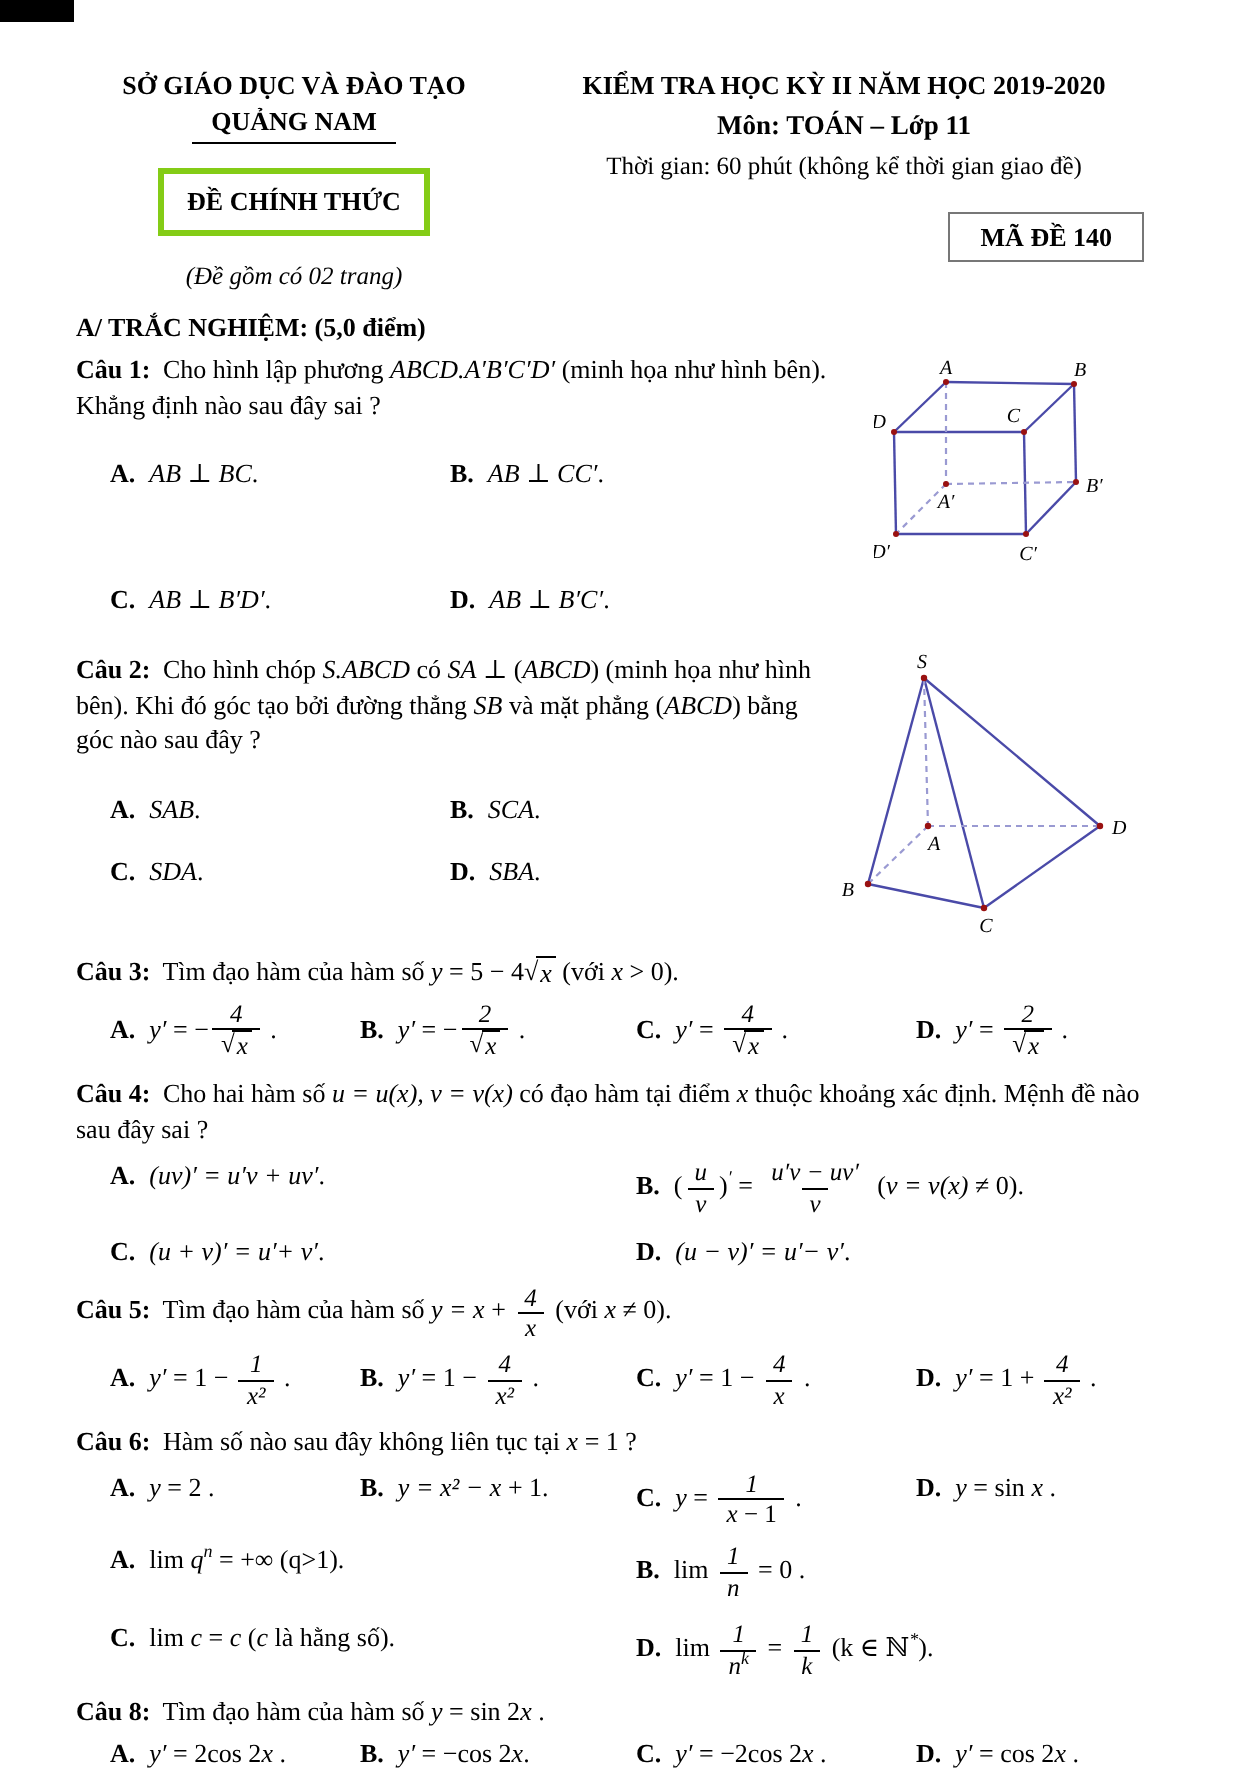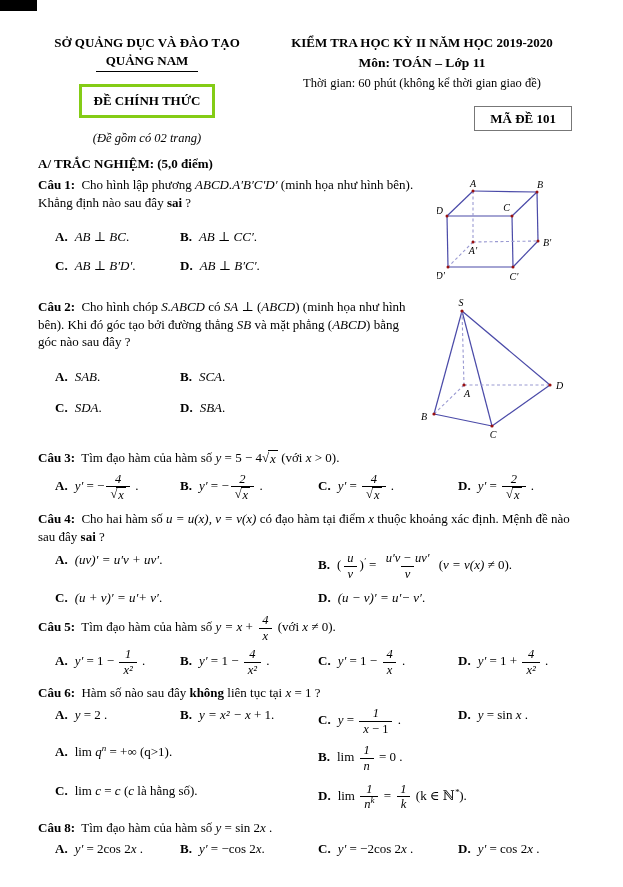--- a/index.html
+++ b/index.html
@@ -30,55 +30,55 @@
   
   .q{margin-bottom:7px;}
   .q::after{content:"";display:block;clear:both;}
   .qlabel{font-weight:bold;margin-right:3px;}
   .stem{margin:0;}
   .fig{float:right;}
   .fig-cube{margin:2px 26px 0 6px;}
   .fig-pyr{margin:0 24px 0 6px;}
   .opts{display:grid;justify-content:start;margin:10px 0 4px 17px;row-gap:11px;}
   .gap-lg{margin-top:17px;}
-  .c2a{grid-template-columns:125px 240px;}
+  .c2a{grid-template-columns:125px 240px;gap:45px;}
   .c2b{grid-template-columns:263px 1fr;}
   .c4{grid-template-columns:125px 138px 140px 1fr;}
   .olet{font-weight:bold;margin-right:7px;}
   
   .rt{}
-  .rb{font-weight:bold;text-align:right;}
+  .rb{font-weight:normal;text-align:right;}
   .rm{font-style:italic;}
   sup{font-size:9px;line-height:0;}
   .frac{display:inline-flex;flex-direction:column;align-items:center;vertical-align:middle;line-height:1.15;margin:0 2px;font-size:12.5px;text-align:center;}
   .fnum{padding:0 4px;}
   .fden{border-top:1px solid #000;padding:0 4px;}
   .radw{display:inline-flex;align-items:flex-start;}
   .radsign{line-height:1.2;}
   .radbody{border-top:1px solid #000;font-style:italic;padding:0 2px;margin-left:-1px;line-height:1.2;}
   
   .figlbl{font-family:"Liberation Serif","DejaVu Serif",serif;font-style:italic;font-size:10px;}
 </style>
 </head>
 <body>
 
 <div class="corner-mark"></div>
 
 <div class="header">
   <div class="h-left">
-    <div class="l1">SỞ QUẢNG DỤC VÀ ĐÀO TẠO</div>
+    <div class="l1">SỞ GIÁO DỤC VÀ ĐÀO TẠO</div>
     <div><span class="l2">QUẢNG NAM</span></div>
     <div><span class="official-box">ĐỀ CHÍNH THỨC</span></div>
     <div class="h-note">(Đề gồm có 02 trang)</div>
   </div>
   <div class="h-right">
     <div class="l1">KIỂM TRA HỌC KỲ II NĂM HỌC 2019-2020</div>
     <div class="l2">Môn: TOÁN – Lớp 11</div>
     <div class="l3">Thời gian: 60 phút (không kể thời gian giao đề)</div>
-    <div class="code-box-wrap"><span class="code-box">MÃ ĐỀ 101</span></div>
+    <div class="code-box-wrap"><span class="code-box">MÃ ĐỀ 140</span></div>
   </div>
 </div>
 
 <div class="section-title">A/ TRẮC NGHIỆM: (5,0 điểm)</div>
 
 <div class="q" style="margin-bottom:14px;">
   <svg class="fig fig-cube" width="125" height="106" viewBox="0 0 125 106">
     <g fill="none" stroke-width="1.2" stroke="#4a4aa8">
       <line x1="36" y1="13" x2="100" y2="14"></line>
       <line x1="36" y1="13" x2="10" y2="38"></line>

